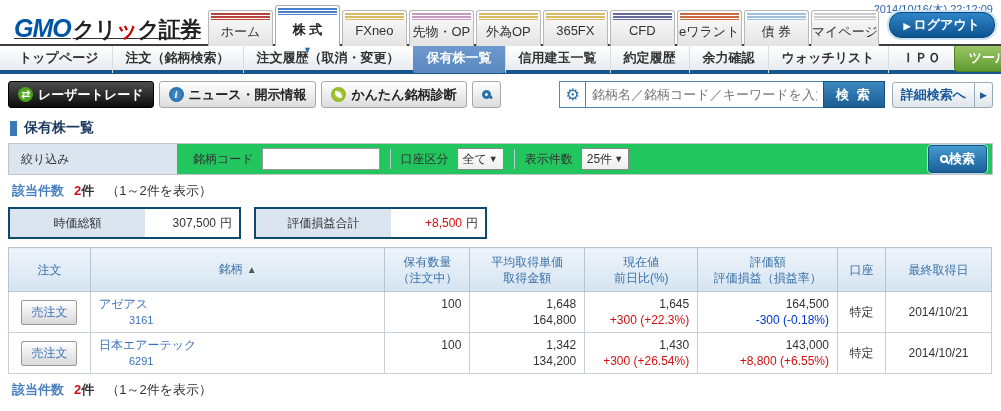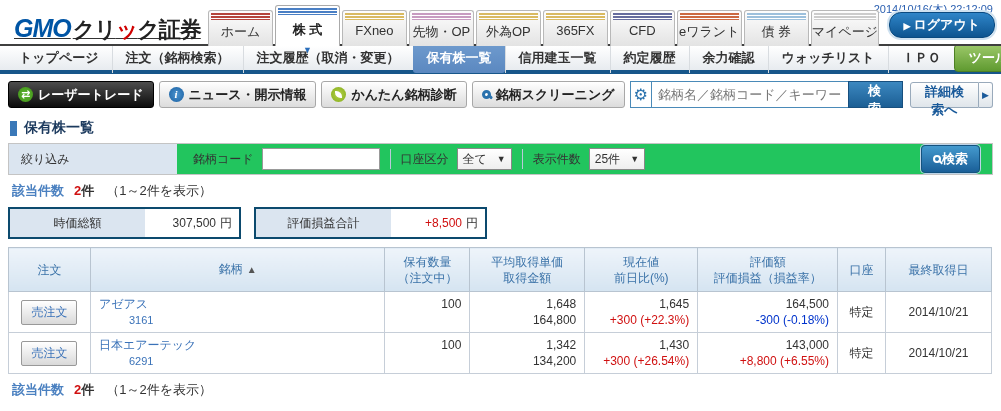--- a/index.html
+++ b/index.html
@@ -57,23 +57,23 @@
   .title-row { display:flex; align-items:center; gap:7px; padding:5px 10px 6px; }
   .title-marker { width:7px; height:15px; background:#3a78b8; }
   .page-title { font-size:14px; font-weight:bold; color:#1c3a5e; }
 
   
   .filterbar { display:flex; align-items:center; margin:0 8px; height:32px; border:1px solid #c4c4c4; background:#22c55e; }
   .refine-cell { width:168px; align-self:stretch; background:#dbe5f0; display:flex; align-items:center; padding-left:12px; color:#333; }
   .f-label { margin:0 8px 0 16px; color:#333; white-space:nowrap; }
   .code-input { width:118px; height:22px; border:1px solid #999; padding:0 4px; font-family:inherit; font-size:12px; }
   .f-sep { width:1px; height:20px; background:#b9c9d9; margin:0 10px; }
-  .fake-select { display:flex; align-items:center; gap:10px; height:22px; border:1px solid #888; background:linear-gradient(#fff,#eee); padding:0 5px; cursor:pointer; }
+  .fake-select { display:flex; align-items:center; gap:2px; height:22px; border:1px solid #888; background:linear-gradient(#fff,#eee); padding:0 5px; cursor:pointer; }
   .fake-select .sel-caret { font-size:9px; color:#333; }
-  .qsearch-btn { margin-left:auto; margin-right:12px; display:flex; align-items:center; gap:1px; background:linear-gradient(#449ace,#1a5f98); border:1px solid #14527f; box-shadow:0 0 0 1px #bcd4e8; border-radius:4px; color:#fff; font-weight:bold; font-size:13px; padding:4px 11px; cursor:pointer; }
+  .qsearch-btn { margin-left:auto; margin-right:5px; display:flex; align-items:center; gap:1px; background:linear-gradient(#449ace,#1a5f98); border:1px solid #14527f; box-shadow:0 0 0 1px #bcd4e8; border-radius:4px; color:#fff; font-weight:bold; font-size:13px; padding:4px 11px; cursor:pointer; }
 
   
   .count-row { padding:7px 12px 5px; font-size:13px; }
   .count-label { color:#4a80c0; font-weight:bold; margin-right:10px; }
   .count-num { color:#d01010; font-weight:bold; }
   .count-unit { color:#333; font-weight:bold; }
   .count-range { color:#333; margin-left:12px; }
   .summary-row { display:flex; gap:13px; margin:2px 8px 8px; }
   .sum-box { width:233px; height:32px; border:2px solid #0c4a6e; display:flex; }
   .sum-label { width:135px; background:#dbe5f0; display:flex; align-items:center; justify-content:center; color:#333; }
@@ -139,21 +139,20 @@
         <span>ニュース・開示情報</span>
       </div>
     <div class="tb-btn tb-light">
         <span class="cicon lime">
           <span class="leaf"></span>
         </span>
         <span>かんたん銘柄診断</span>
       </div>
     <div class="tb-btn tb-light">
         <span class="mag-blue"></span>
-        <span>銘柄スクリーニング</span>
       </div>
     <div class="search-group">
       <div class="gear-box">
           <span>⚙</span>
         </div>
       <input class="search-input" type="text" placeholder="銘柄名／銘柄コード／キーワードを入力" style="">
       <button class="search-btn">検 索</button>
       <div class="adv-group">
         <button class="adv-btn">詳細検索へ</button>
         <div class="adv-arrow">▶</div>

